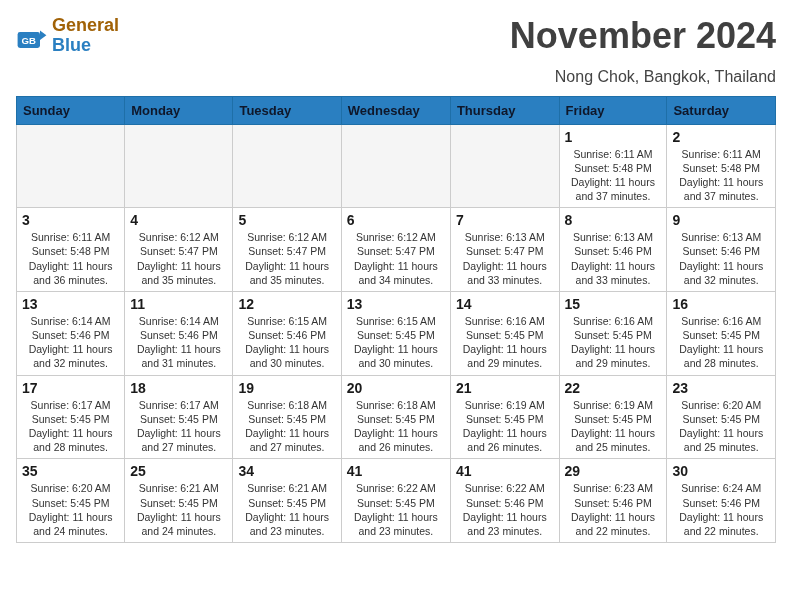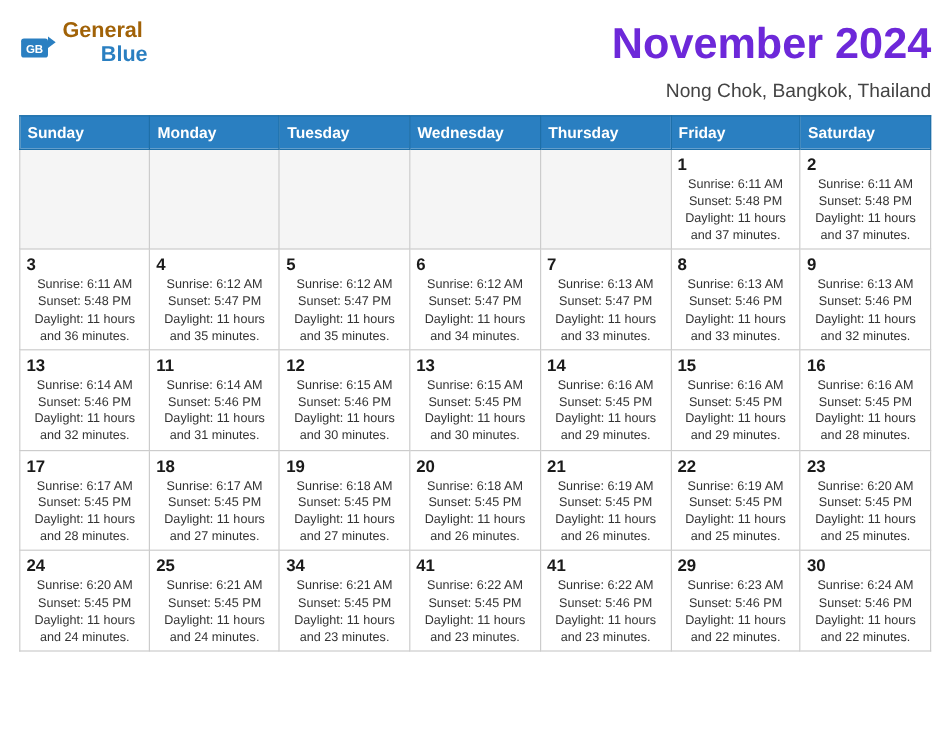--- a/index.html
+++ b/index.html
@@ -33,36 +33,36 @@
     .logo-icon {
       width: 32px;
       height: 32px;
     }
     .title-block {
       text-align: right;
     }
     .month-title {
       font-size: 36px;
       font-weight: bold;
-      color: #6d28d9;
+      color: #404040;
       line-height: 1.1;
     }
     .location {
       font-size: 16px;
       color: #444;
       margin-top: 12px;
     }
     .calendar {
       width: 100%;
       border-collapse: collapse;
       border: 1px solid #ccc;
     }
     .calendar th {
       background: #2a7fc1;
-      color: #ffffff;
+      color: #0f172a;
       font-size: 13px;
       font-weight: bold;
       padding: 6px 6px;
       text-align: left;
       border: 1px solid #1e6fa8;
     }
     .calendar td {
       vertical-align: top;
       border: 1px solid #ccc;
       padding: 4px 5px;
@@ -97,21 +97,21 @@
 
 <div class="header">
   <div class="logo">
     <svg class="logo-icon" viewBox="0 0 40 40">
       <rect x="2" y="10" width="28" height="20" rx="3" fill="#2a7fc1"></rect>
       <text x="16" y="25" font-size="12" font-weight="bold" fill="white" text-anchor="middle" font-family="Arial">GB</text>
       <polygon points="30,8 38,14 30,20" fill="#2a7fc1"></polygon>
     </svg>
     <div class="logo-text">
       <span>General</span><br>
-      <span style="color:#2a7fc1;margin-left:32px;">Blue</span>
+      <span style="color:#2a7fc1;">Blue</span>
     </div>
   </div>
   <div class="title-block">
     <div class="month-title">November 2024</div>
     <div class="location">Nong Chok, Bangkok, Thailand</div>
   </div>
 </div>
 
 <table class="calendar">
   <thead>
@@ -226,21 +226,21 @@
           <span class="day-num">22</span>
           <div class="cell-text">Sunrise: 6:19 AM<br>Sunset: 5:45 PM<br>Daylight: 11 hours and 25 minutes.</div>
         </td>
         <td>
           <span class="day-num">23</span>
           <div class="cell-text">Sunrise: 6:20 AM<br>Sunset: 5:45 PM<br>Daylight: 11 hours and 25 minutes.</div>
         </td>
       </tr>
       <tr class="week-row">
         <td>
-          <span class="day-num">24</span>
+          <span class="day-num">35</span>
           <div class="cell-text">Sunrise: 6:20 AM<br>Sunset: 5:45 PM<br>Daylight: 11 hours and 24 minutes.</div>
         </td>
         <td>
           <span class="day-num">25</span>
           <div class="cell-text">Sunrise: 6:21 AM<br>Sunset: 5:45 PM<br>Daylight: 11 hours and 24 minutes.</div>
         </td>
         <td>
           <span class="day-num">34</span>
           <div class="cell-text">Sunrise: 6:21 AM<br>Sunset: 5:45 PM<br>Daylight: 11 hours and 23 minutes.</div>
         </td>

